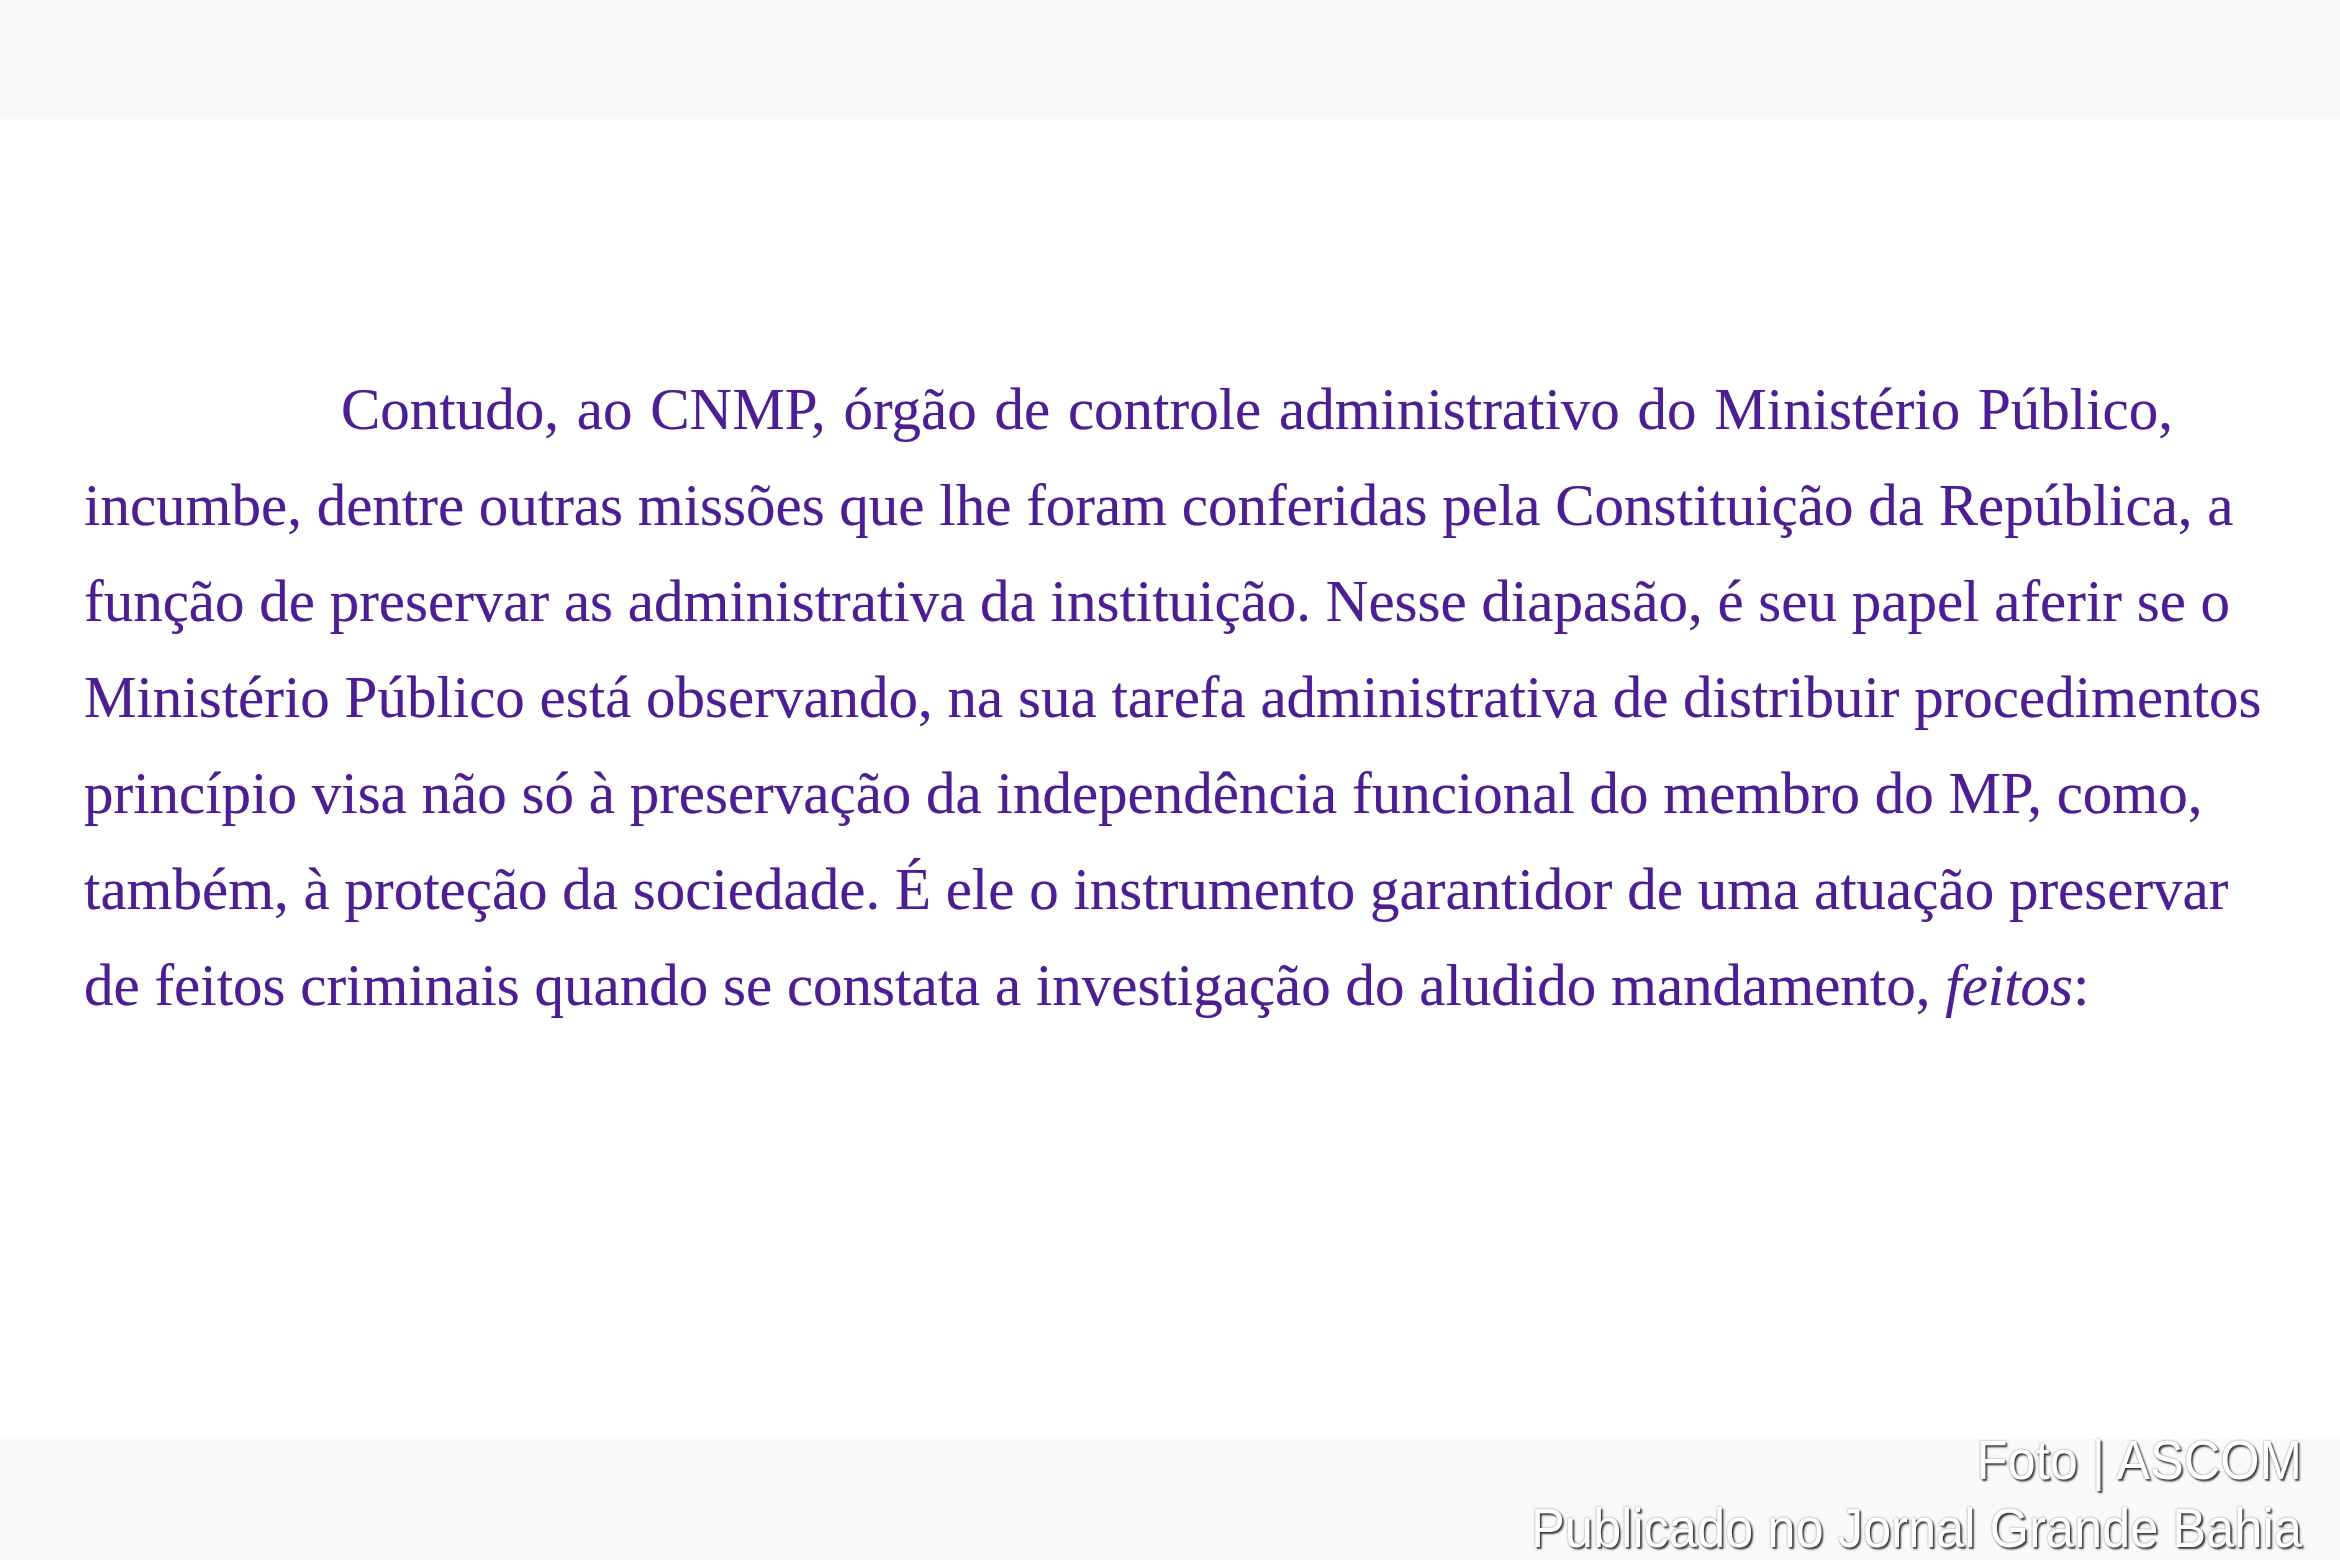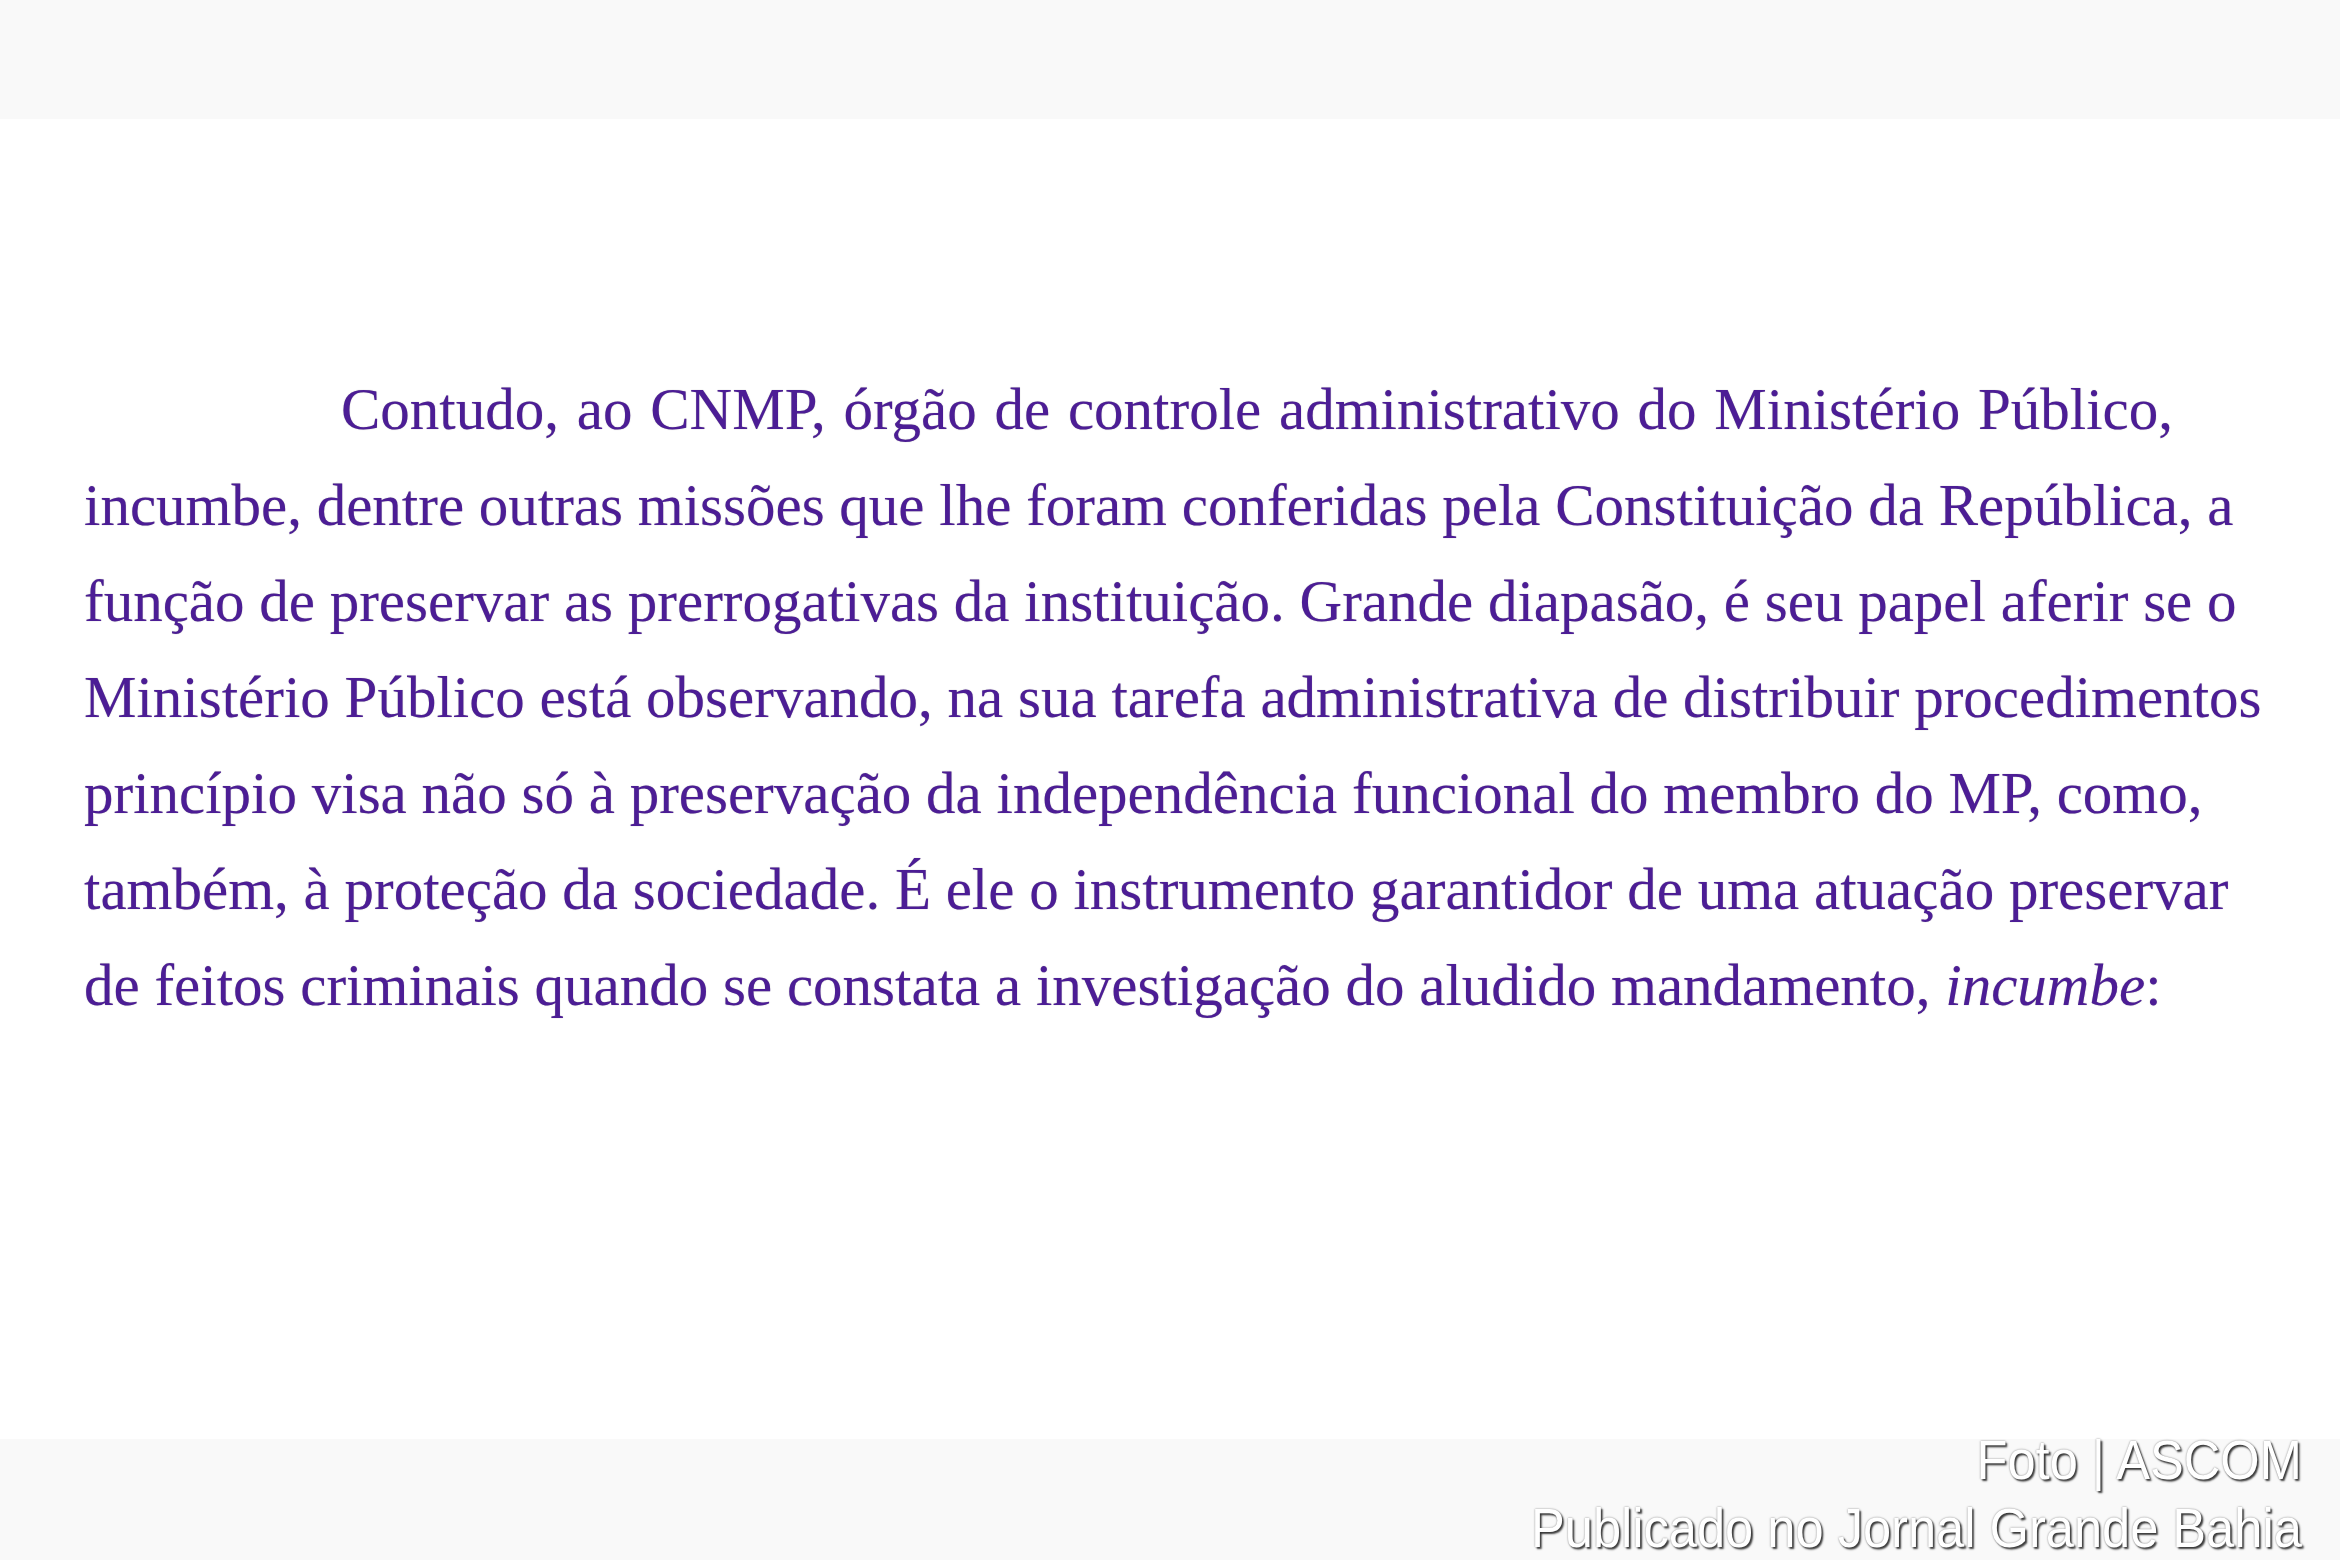--- a/index.html
+++ b/index.html
@@ -40,25 +40,25 @@
   }
 </style>
 </head>
 <body>
 
 <div class="band-top"></div>
 
 <div class="paragraph">
   <div class="line first">Contudo, ao CNMP, órgão de controle administrativo do Ministério Público,</div>
   <div class="line">incumbe, dentre outras missões que lhe foram conferidas pela Constituição da República, a</div>
-  <div class="line">função de preservar as prerrogativas da instituição. Grande diapasão, é seu papel aferir se o</div>
+  <div class="line">função de preservar as administrativa da instituição. Nesse diapasão, é seu papel aferir se o</div>
   <div class="line">Ministério Público está observando, na sua tarefa administrativa de distribuir procedimentos</div>
   <div class="line">princípio visa não só à preservação da independência funcional do membro do MP, como,</div>
   <div class="line">também, à proteção da sociedade. É ele o instrumento garantidor de uma atuação preservar</div>
-  <div class="line last"><span>de feitos criminais quando se constata a investigação do aludido mandamento, </span><em>incumbe</em><span>:</span></div>
+  <div class="line last"><span>de feitos criminais quando se constata a investigação do aludido mandamento, </span><em>feitos</em><span>:</span></div>
 </div>
 
 <div class="band-bottom"></div>
 
 <div class="watermark">
   <div>Foto | ASCOM</div>
   <div>Publicado no Jornal Grande Bahia</div>
 </div>
 
 

